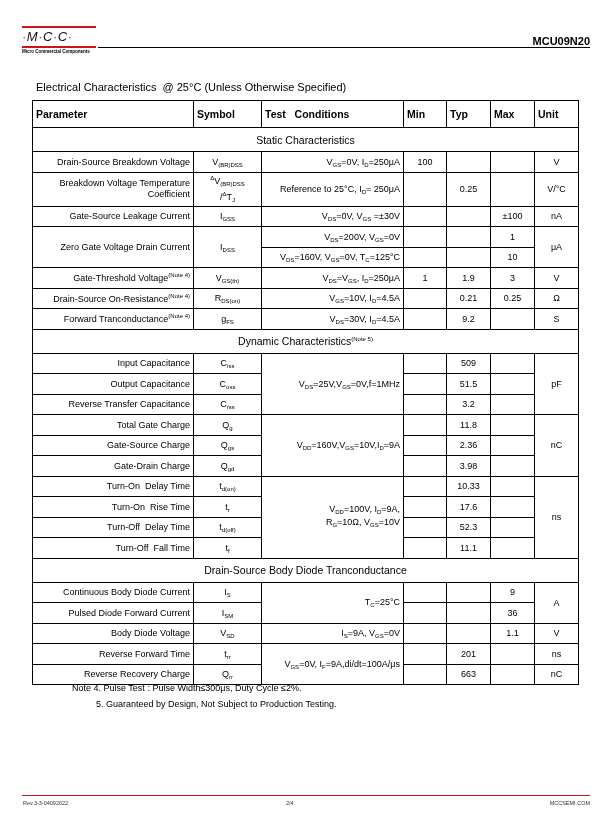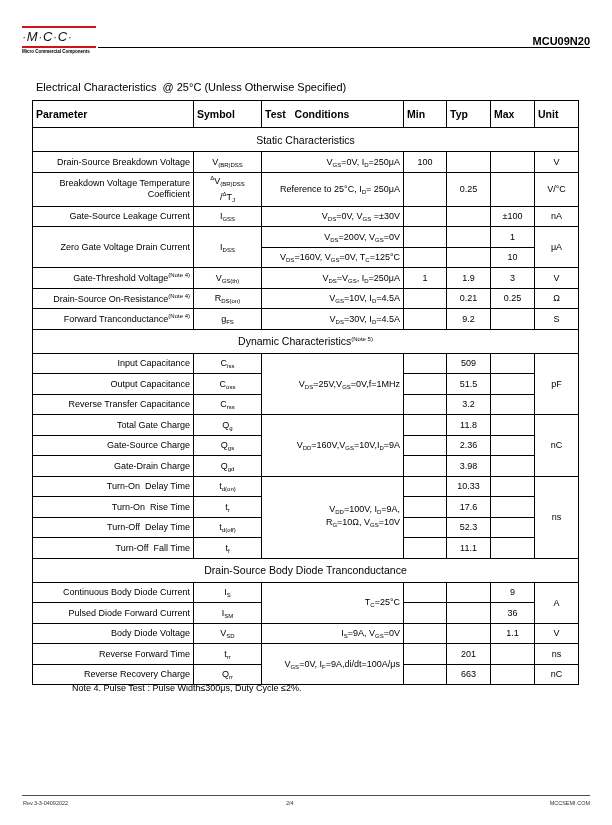--- a/index.html
+++ b/index.html
@@ -270,18 +270,19 @@
       <td class="c"></td>
       <td class="c">663</td>
       <td class="c"></td>
       <td class="c">nC</td>
     </tr>
   </tbody>
 </table>
 
 <div class="notes">
   <div>Note 4. Pulse Test : Pulse Width≤300μs, Duty Cycle ≤2%.</div>
+  <div class="n2">5. Guaranteed by Design, Not Subject to Production Testing.</div>
 </div>
 
 <div class="footer-line"></div>
 <div class="footer left">Rev.3-3-04092022</div>
 <div class="footer mid">2/4</div>
 <div class="footer right">MCCSEMI.COM</div>
 
 </body></html>

